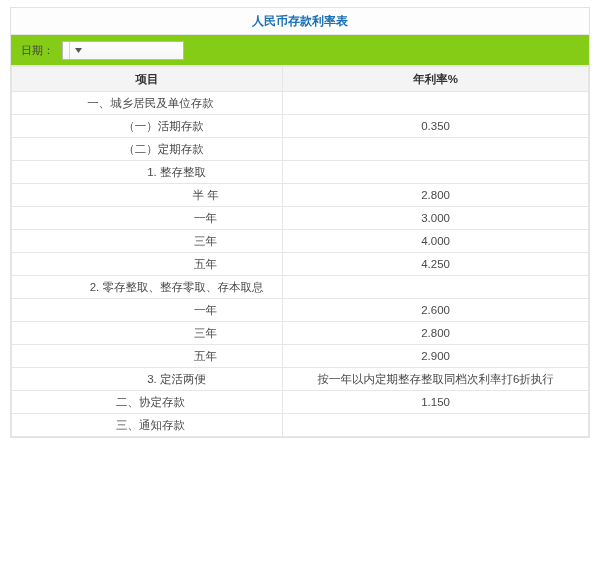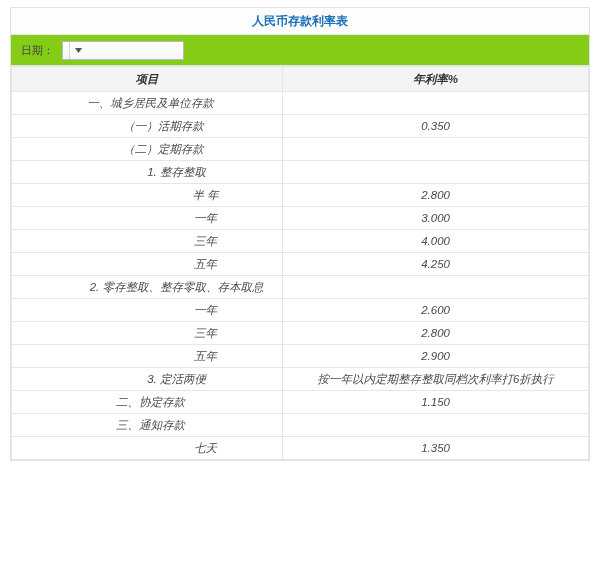--- a/index.html
+++ b/index.html
@@ -78,21 +78,20 @@
     align-items: center;
     justify-content: center;
     border-left: 1px solid #d6d6d6;
   }
   .caret svg { display: block; }
 
   table.rates {
     width: 100%;
     border-collapse: collapse;
     table-layout: fixed;
-    font-style: italic;
   }
   table.rates th, table.rates td {
     border: 1px solid #e6e6e6;
     height: 23px;
     font-size: 11.5px;
     font-weight: normal;
     color: #4a4a4a;
     box-sizing: border-box;
   }
   table.rates th {
@@ -201,21 +200,17 @@
             <td class="value">按一年以内定期整存整取同档次利率打6折执行</td>
           </tr>
           <tr>
             <td class="label lvl0">二、协定存款</td>
             <td class="value">1.150</td>
           </tr>
           <tr>
             <td class="label lvl0">三、通知存款</td>
             <td class="value"></td>
           </tr>
-          <tr>
-            <td class="label lvl3">七天</td>
-            <td class="value">1.350</td>
-          </tr>
         </tbody>
     </table>
 
   </div>
 </div>
 
 </body></html>

